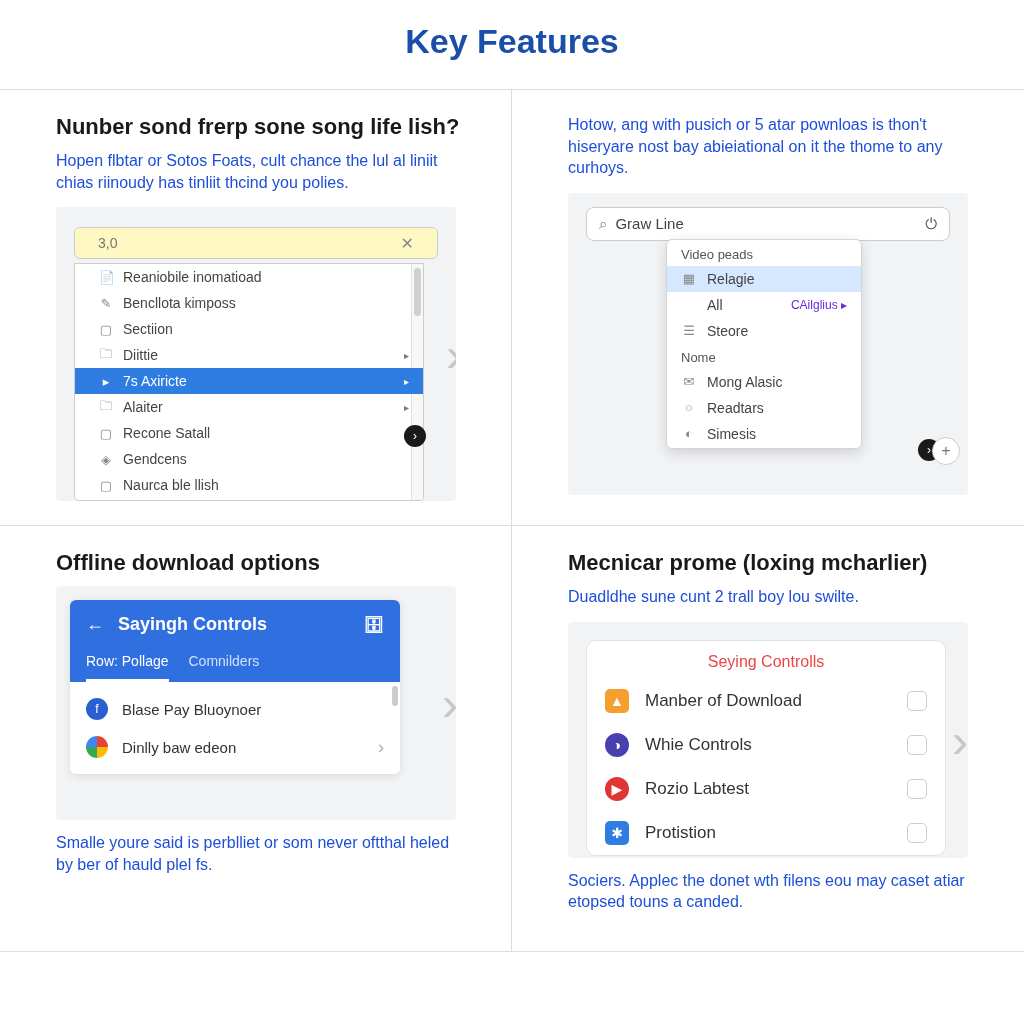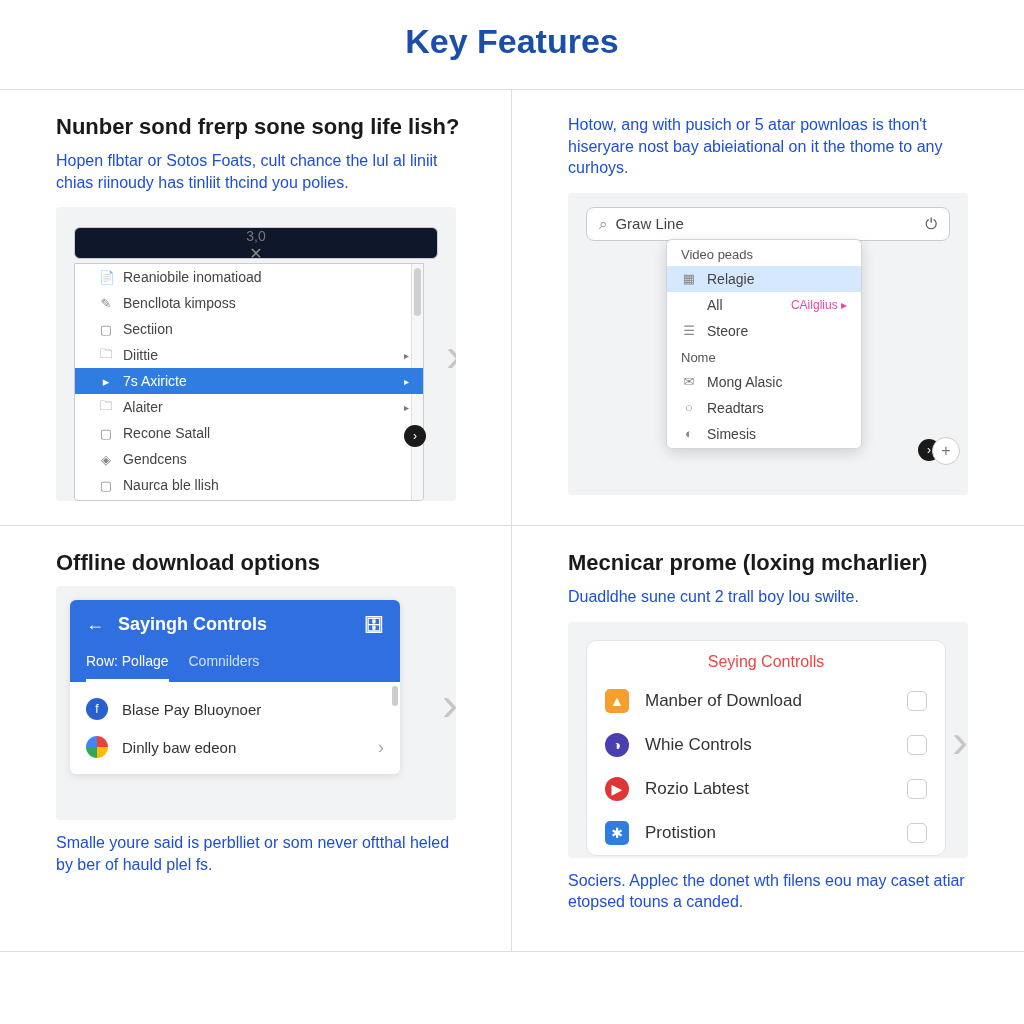--- a/index.html
+++ b/index.html
@@ -53,30 +53,29 @@
   border-radius: 4px;
   width: 400px;
   height: 294px;
   position: relative;
   overflow: hidden;
 }
 .search-box {
   position: absolute;
   top: 20px; left: 18px; right: 18px;
   height: 32px;
-  background: #0f172a;
+  background: #fef9c3;
   border: 1px solid #ccc;
   border-radius: 6px;
   display: flex;
   align-items: center;
-  padding: 0 8px;
+  padding: 0 23px;
   font-size: 14px;
   color: #777;
   justify-content: space-between;
-  flex-direction: column;
 }
 .search-box .close-x { color: #888; font-size: 16px; cursor: pointer; }
 .list-box {
   position: absolute;
   top: 56px; left: 18px; right: 32px; bottom: 0;
   background: #fff;
   border: 1px solid #ccc;
   border-radius: 0 0 4px 4px;
   overflow: hidden;
 }
@@ -171,21 +170,21 @@
 }
 .dd-row {
   display: flex;
   align-items: center;
   gap: 10px;
   padding: 5px 14px;
   color: #444;
 }
 .dd-row.hi { background: #d6e8ff; }
 .dd-row .dico { width: 16px; text-align: center; color: #888; font-size: 13px; }
-.dd-row .sub { margin-left: auto; color: #ec4899; font-size: 12px; }
+.dd-row .sub { margin-left: auto; color: #6d28d9; font-size: 12px; }
 
 .mobile-card {
   background: #fff;
   border-radius: 6px;
   width: 330px;
   margin: 14px 0 0 14px;
   box-shadow: 0 2px 8px rgba(0,0,0,0.1);
   overflow: hidden;
 }
 .mobile-header {

